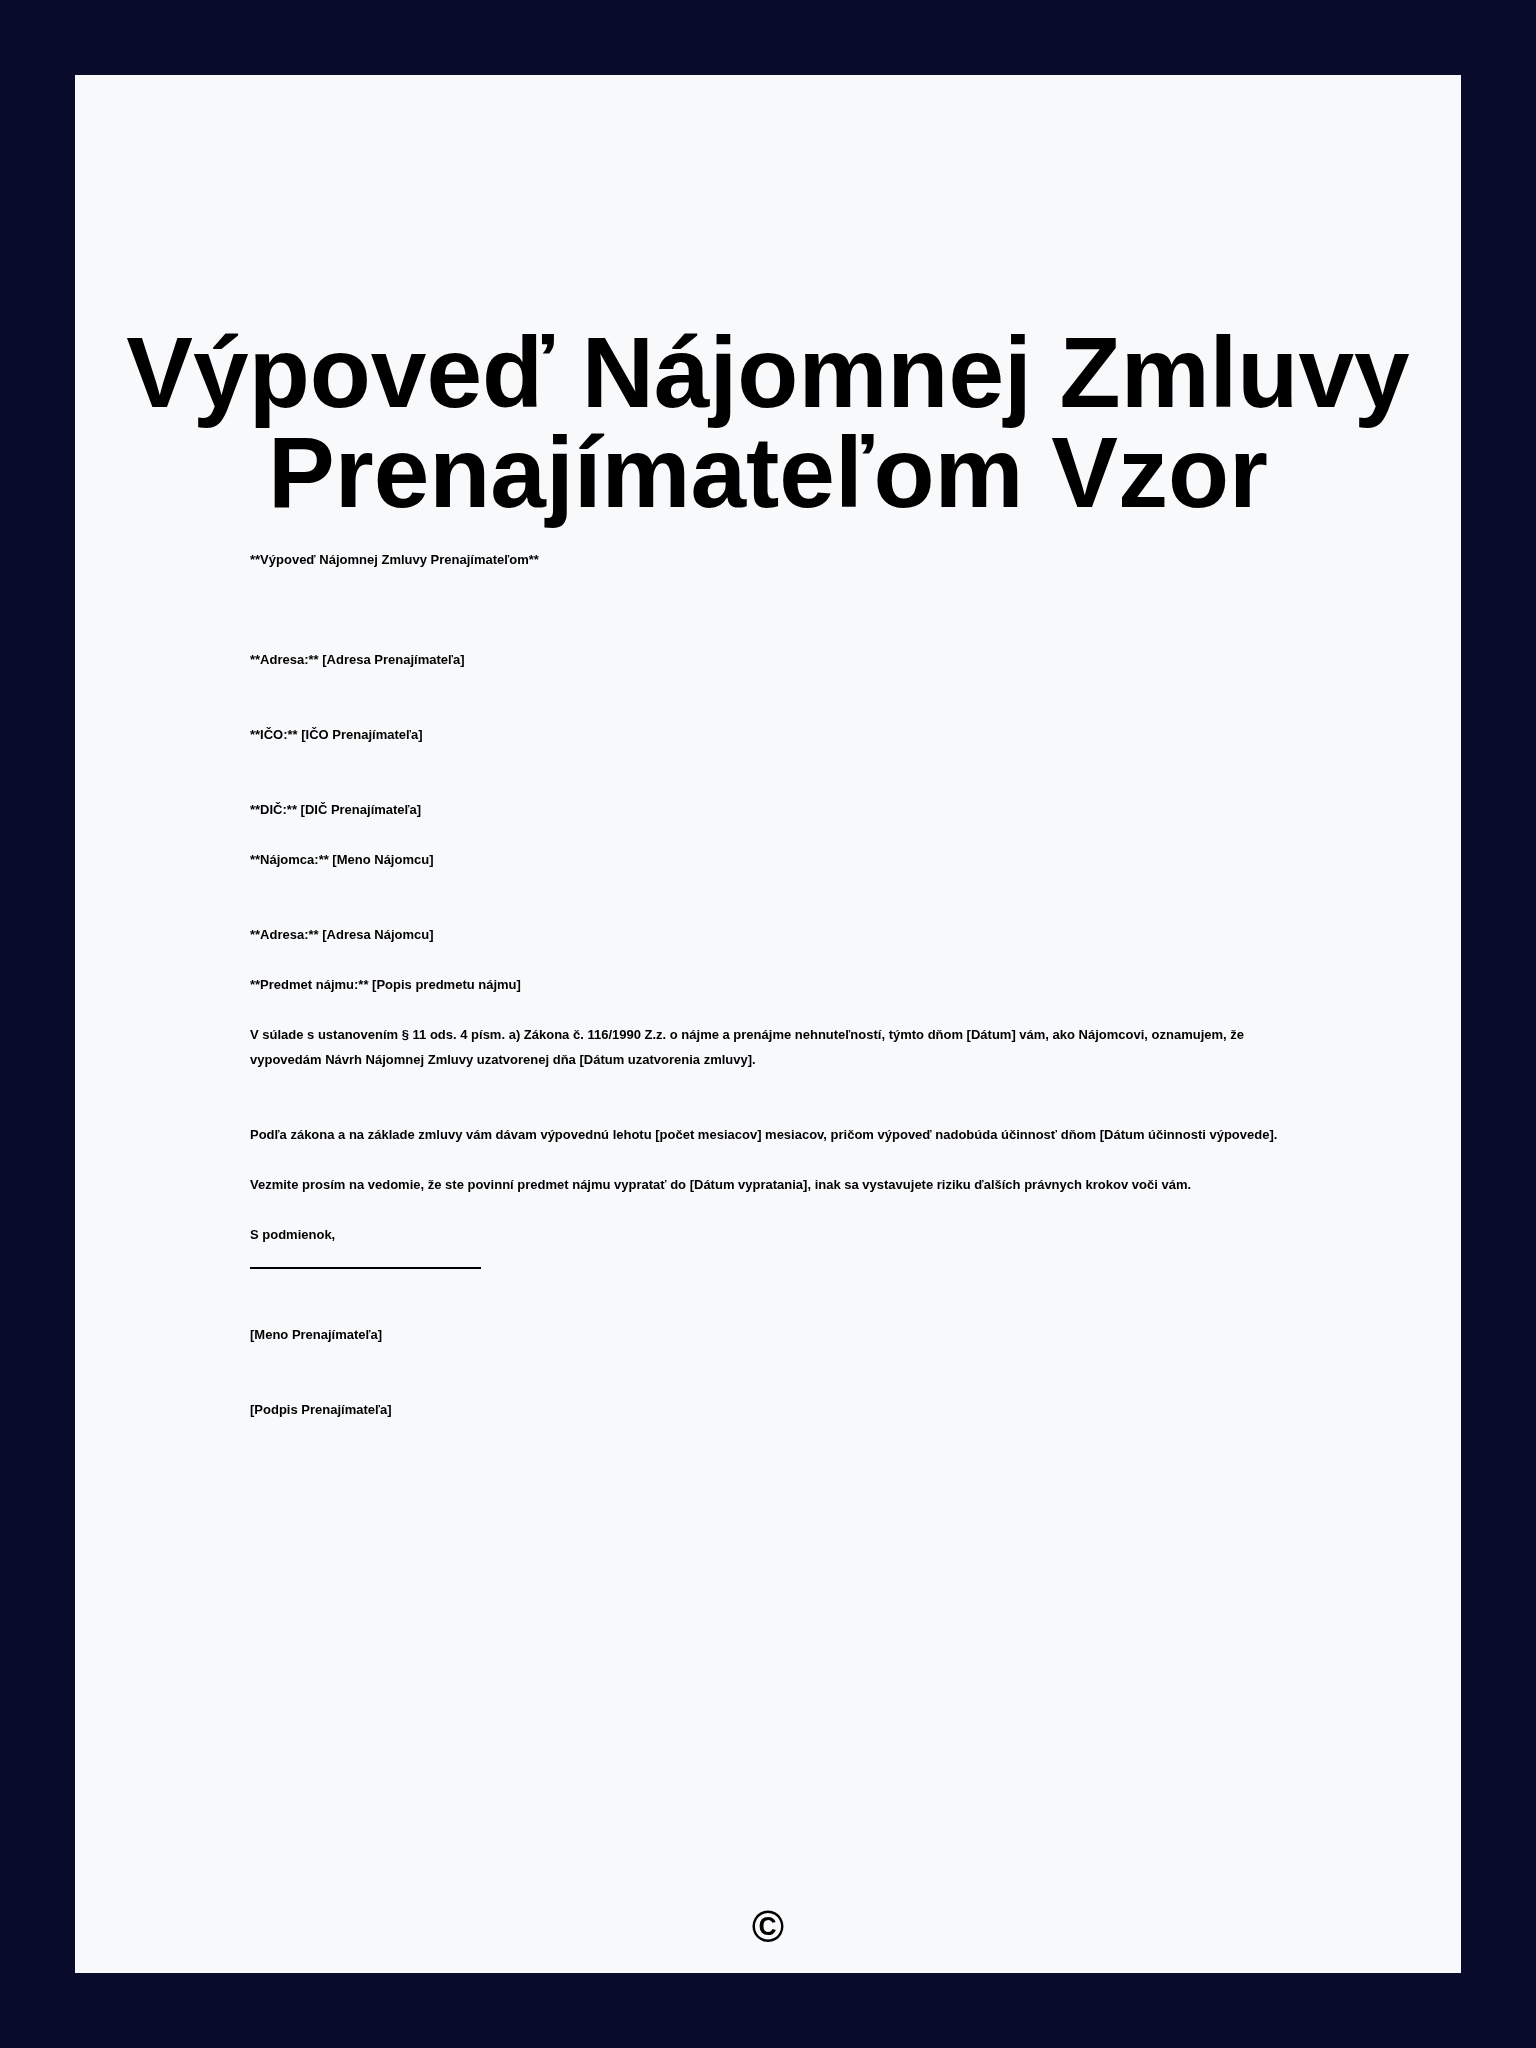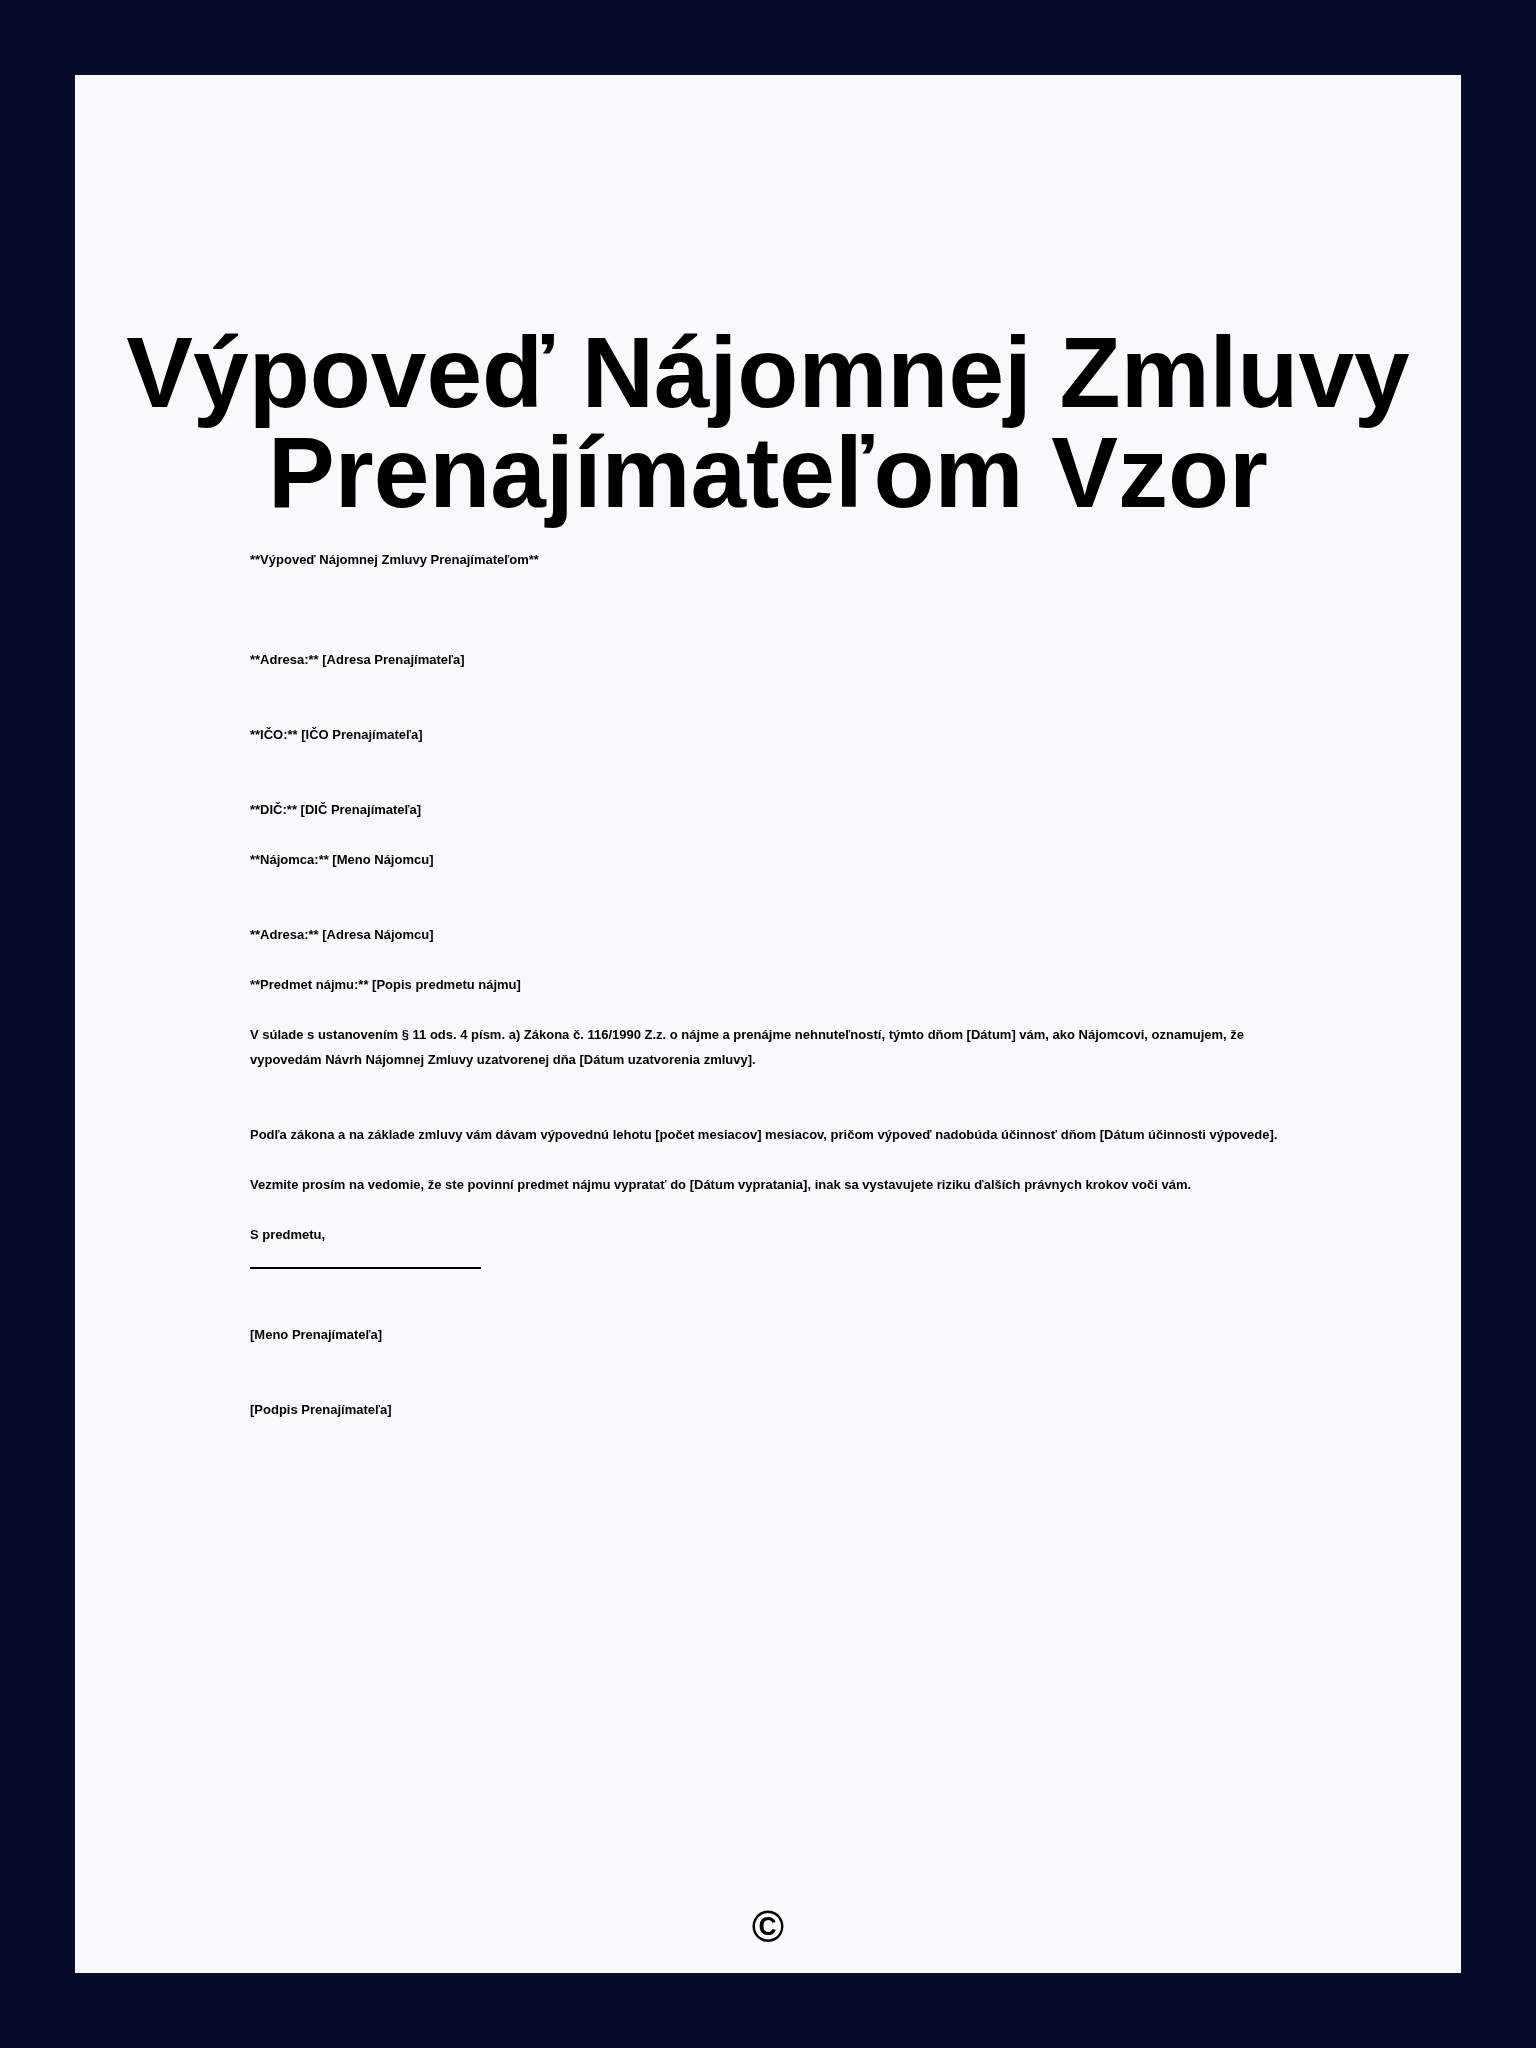--- a/index.html
+++ b/index.html
@@ -96,21 +96,21 @@
     <div class="gap-s"></div>
     <p>**Predmet nájmu:** [Popis predmetu nájmu]</p>
     <div class="gap-s"></div>
     <p>V súlade s ustanovením § 11 ods. 4 písm. a) Zákona č. 116/1990 Z.z. o nájme a prenájme nehnuteľností, týmto dňom [Dátum] vám, ako Nájomcovi, oznamujem, že vypovedám Návrh Nájomnej Zmluvy uzatvorenej dňa [Dátum uzatvorenia zmluvy].</p>
     <div class="gap-s"></div>
     <div class="gap-s"></div>
     <p>Podľa zákona a na základe zmluvy vám dávam výpovednú lehotu [počet mesiacov] mesiacov, pričom výpoveď nadobúda účinnosť dňom [Dátum účinnosti výpovede].</p>
     <div class="gap-s"></div>
     <p>Vezmite prosím na vedomie, že ste povinní predmet nájmu vypratať do [Dátum vypratania], inak sa vystavujete riziku ďalších právnych krokov voči vám.</p>
     <div class="gap-s"></div>
-    <p>S predmetu,</p>
+    <p>S podmienok,</p>
     <div class="sig-line"></div>
     <div class="gap-l"></div>
     <p>[Meno Prenajímateľa]</p>
     <div class="gap-l"></div>
     <p>[Podpis Prenajímateľa]</p>
     <div class="gap-s"></div>
   </div>
 
   <div class="copyright">©</div>
 </div>

